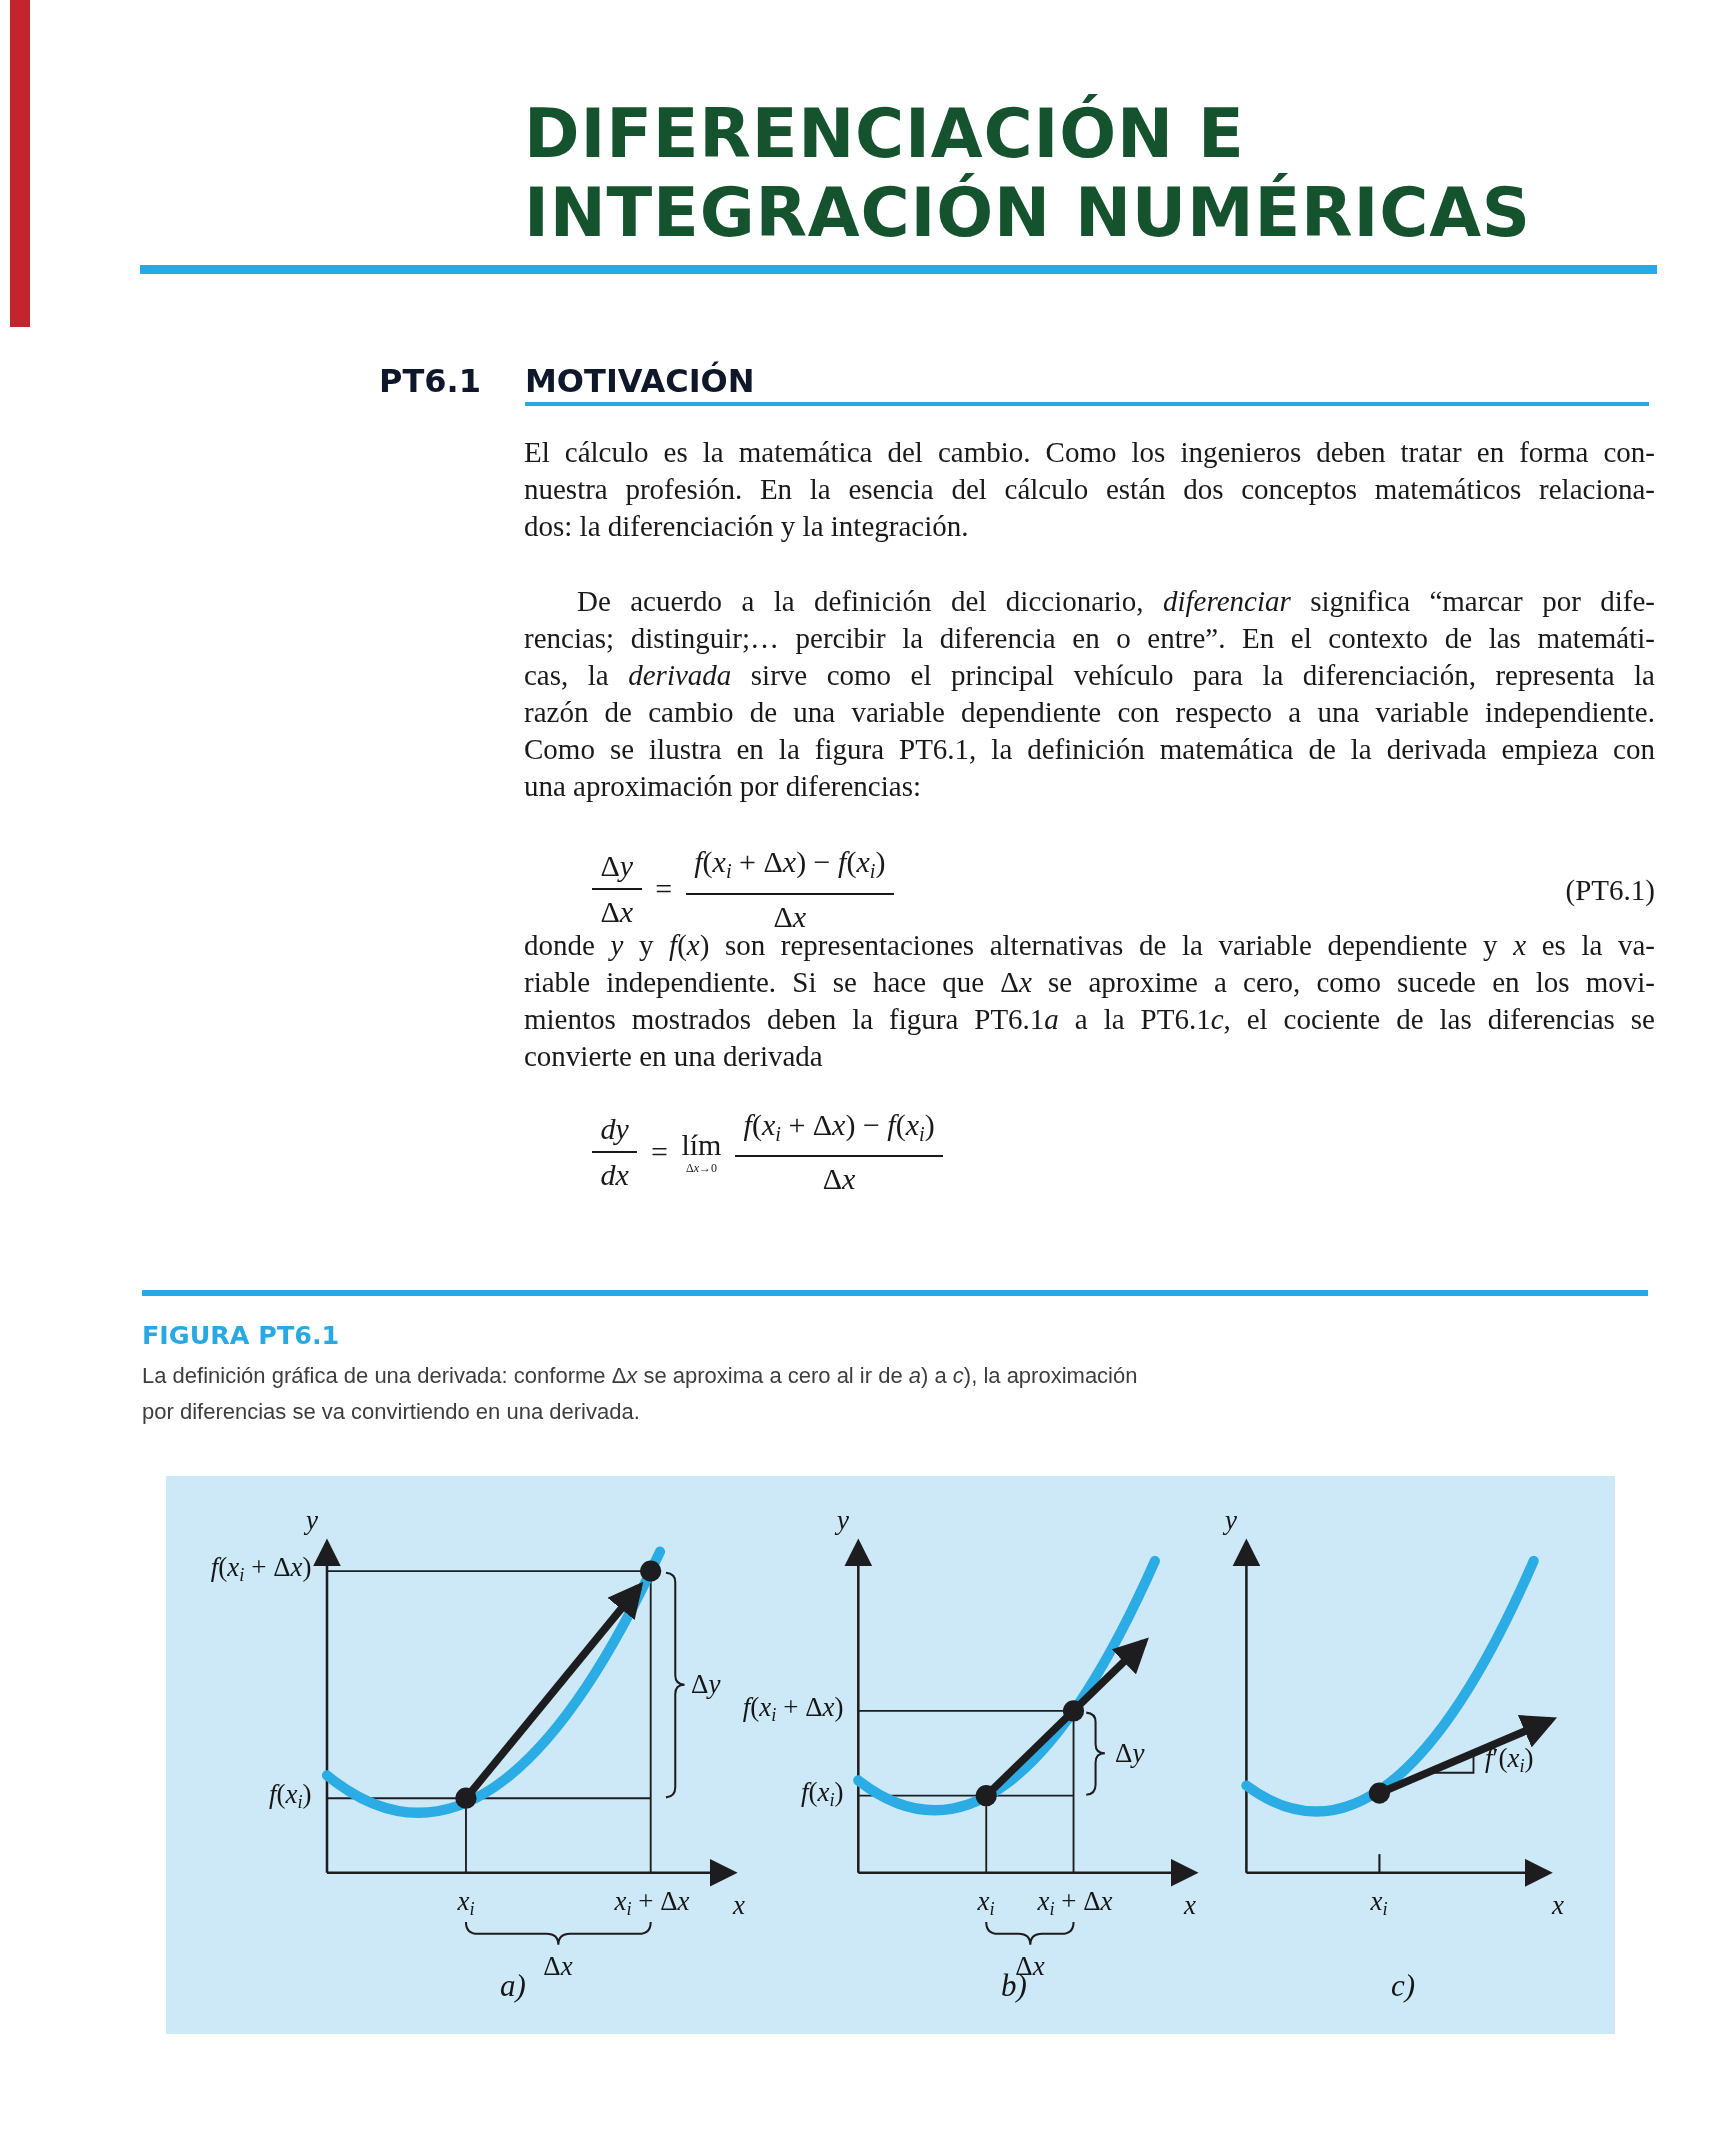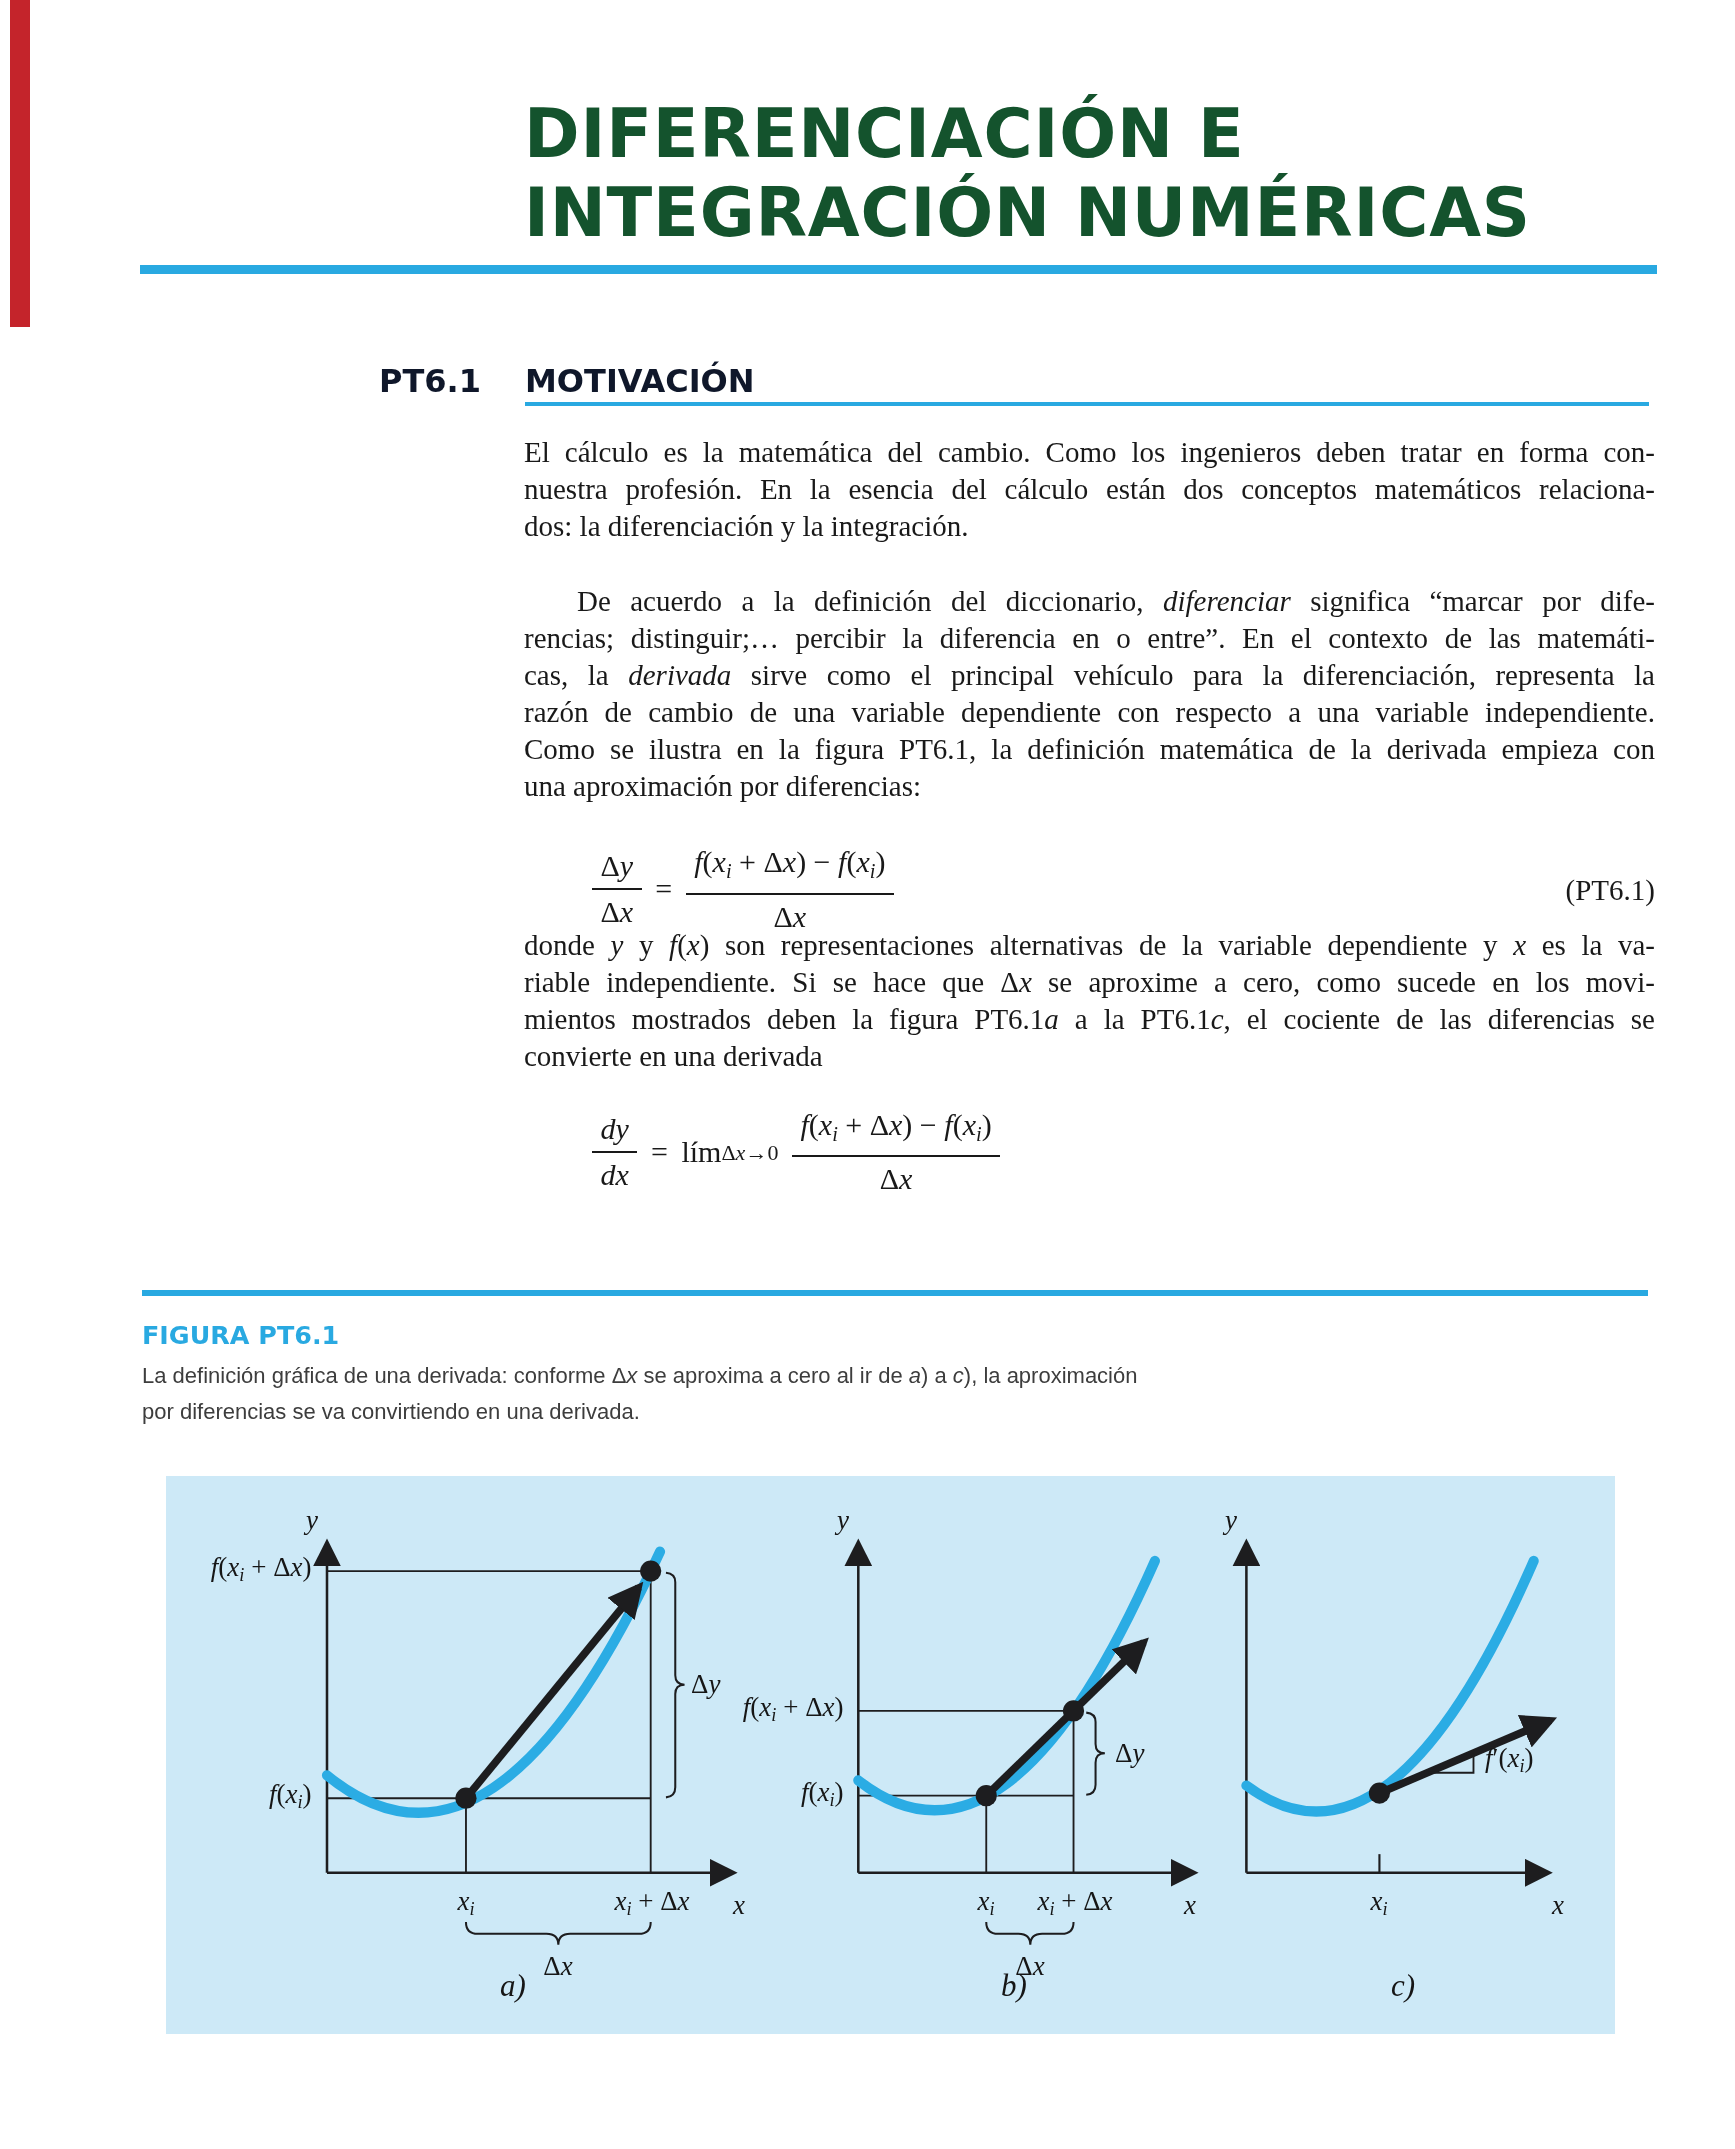--- a/index.html
+++ b/index.html
@@ -31,22 +31,22 @@
   .ind .line:first-child{text-indent:53px;}
   
   .eq-row{position:absolute;left:524px;width:1131px;display:flex;align-items:center;
         font-size:30px;line-height:32px;}
   .eq1{top:842px;height:95px;}
   .eq2{top:1098px;height:108px;}
   .math{margin-left:68px;display:flex;align-items:center;gap:13.6px;}
   .frac{display:inline-flex;flex-direction:column;align-items:center;}
   .frac .fn{padding:0 8.5px 6px;border-bottom:2.5px solid #191919;white-space:nowrap;}
   .frac .fd{padding-top:6px;white-space:nowrap;}
-  .lim{display:inline-flex;flex-direction:row;align-items:center;line-height:1;justify-content:center;}
-  .lim .ls{font-size:22px;margin-top:1.7px;white-space:nowrap;}
+  .lim{display:inline-flex;flex-direction:column;align-items:center;line-height:1;justify-content:center;}
+  .lim .ls{font-size:12px;margin-top:1.7px;white-space:nowrap;}
   .eq-tag{margin-left:auto;font-size:29px;}
   
   .rule2{left:142px;top:1290px;width:1506px;height:6px;}
   .fig-label{position:absolute;left:142px;top:1320px;font-family:"DejaVu Sans",sans-serif;
         font-weight:bold;font-size:25.4px;color:#29a9e1;}
   .fig-caption{position:absolute;left:142px;top:1358px;width:1187px;
         font-family:"Liberation Sans",sans-serif;font-size:22px;line-height:36px;color:#3d3d3d;}
   .fig-box{position:absolute;left:166px;top:1476px;width:1449px;height:558px;background:#cde9f7;}
   .fig-box svg{position:absolute;left:0;top:0;width:100%;height:100%;}
   .fl{position:absolute;font-family:"Liberation Serif",serif;font-size:27px;line-height:30.5px;

